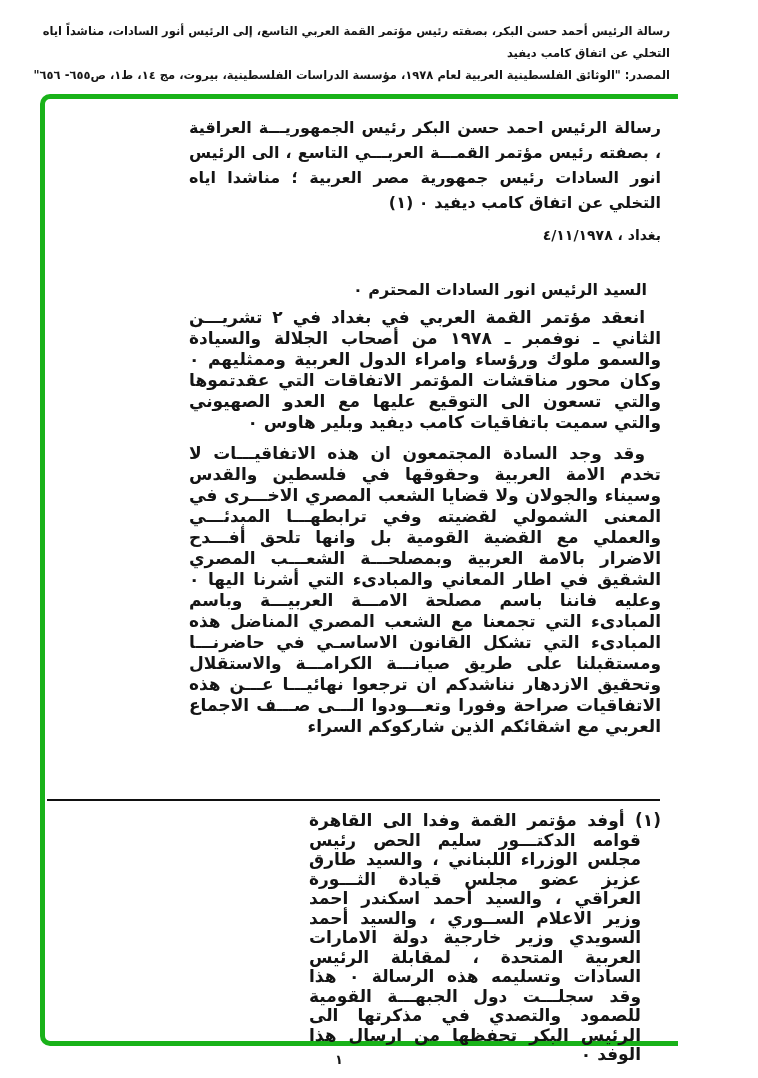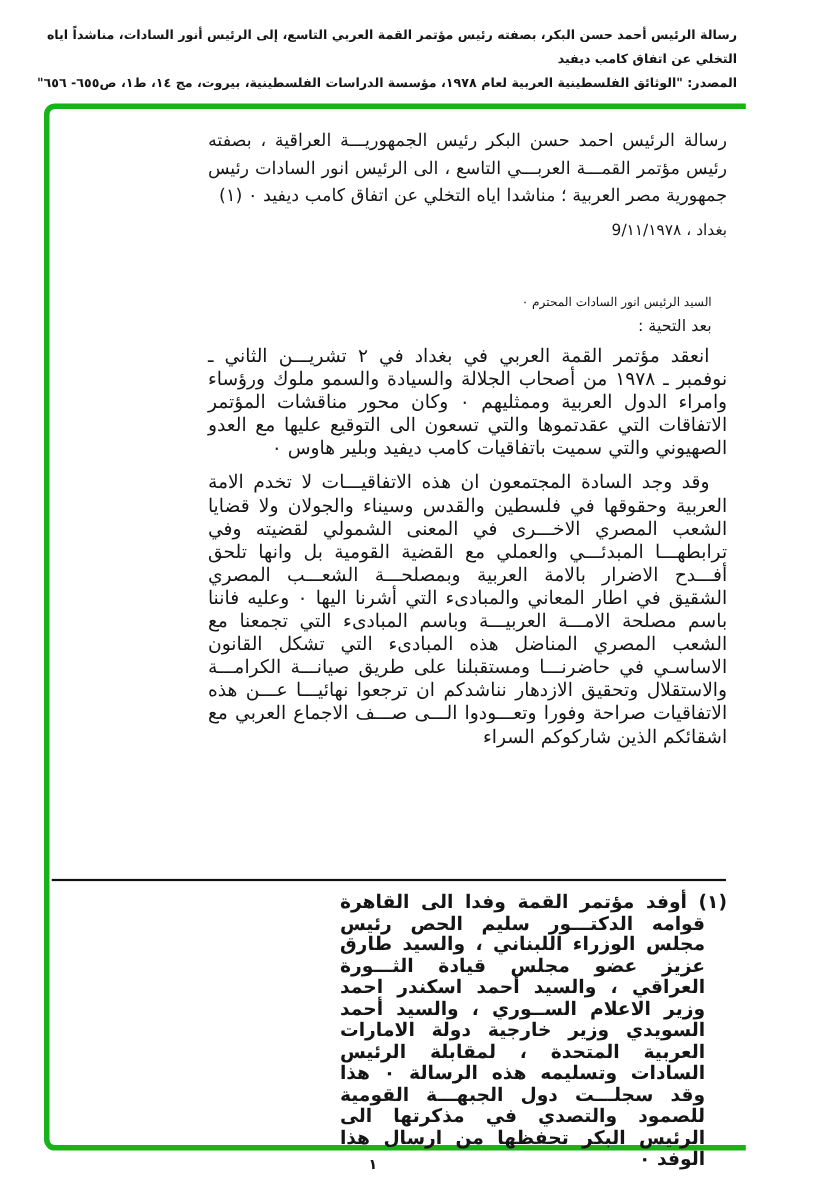--- a/index.html
+++ b/index.html
@@ -41,41 +41,41 @@
     font-size: 12px;
     font-weight: bold;
   }
 
   
   .content {
     position: absolute;
     top: 16px; right: 52px;
     width: 472px;
     direction: rtl;
-    font-weight: normal;
+    font-weight: bold;
   }
   .title {
     font-size: 16px;
     line-height: 25px;
     text-align: justify;
   }
   .dateline {
     position: relative;
     margin-top: 12px;
     min-height: 46px;
     font-size: 14px;
   }
   .dateline-place { display: inline-block; }
   .dateline-source {
     position: absolute;
     left: 146px; top: 0;
     text-align: left;
   }
   .dateline-source .src-line { display: block; line-height: 22px; }
-  .salutation { margin-top: 16px; padding-right: 14px; font-size: 11px; line-height: 22px; }
+  .salutation { margin-top: 6px; padding-right: 14px; font-size: 16px; line-height: 22px; }
   .greeting   { padding-right: 14px; font-size: 14.5px; line-height: 22px; }
   .body-par {
     margin-top: 6px;
     font-size: 17px;
     line-height: 21px;
     text-align: justify;
     text-indent: 16px;
   }
   .body-par + .body-par { margin-top: 10px; }
 
@@ -118,25 +118,24 @@
   </header>
 
   <div class="frame">
 
     <div class="margin-note">١</div>
 
     <div class="content">
       <p class="title">رسالة الرئيس احمد حسن البكر رئيس الجمهوريـــة العراقية ، بصفته رئيس مؤتمر القمـــة العربـــي التاسع ، الى الرئيس انور السادات رئيس جمهورية مصر العربية ؛ مناشدا اياه التخلي عن اتفاق كامب ديفيد ٠ (١)</p>
 
       <div class="dateline">
-        <span class="dateline-place">بغداد ، 9/١١/١٩٧٨</span>
+        <span class="dateline-place">بغداد ، ٤/١١/١٩٧٨</span>
       </div>
 
       <p class="salutation">السيد الرئيس انور السادات المحترم ٠</p>
-      <p class="greeting">بعد التحية :</p>
 
       <p class="body-par">انعقد مؤتمر القمة العربي في بغداد في ٢ تشريـــن الثاني ـ نوفمبر ـ ١٩٧٨ من أصحاب الجلالة والسيادة والسمو ملوك ورؤساء وامراء الدول العربية وممثليهم ٠ وكان محور مناقشات المؤتمر الاتفاقات التي عقدتموها والتي تسعون الى التوقيع عليها مع العدو الصهيوني والتي سميت باتفاقيات كامب ديفيد وبلير هاوس ٠</p>
       <p class="body-par">وقد وجد السادة المجتمعون ان هذه الاتفاقيـــات لا تخدم الامة العربية وحقوقها في فلسطين والقدس وسيناء والجولان ولا قضايا الشعب المصري الاخـــرى في المعنى الشمولي لقضيته وفي ترابطهـــا المبدئـــي والعملي مع القضية القومية بل وانها تلحق أفـــدح الاضرار بالامة العربية وبمصلحـــة الشعـــب المصري الشقيق في اطار المعاني والمبادىء التي أشرنا اليها ٠ وعليه فاننا باسم مصلحة الامـــة العربيـــة وباسم المبادىء التي تجمعنا مع الشعب المصري المناضل هذه المبادىء التي تشكل القانون الاساسـي في حاضرنـــا ومستقبلنا على طريق صيانـــة الكرامـــة والاستقلال وتحقيق الازدهار نناشدكم ان ترجعوا نهائيـــا عـــن هذه الاتفاقيات صراحة وفورا وتعـــودوا الـــى صـــف الاجماع العربي مع اشقائكم الذين شاركوكم السراء</p>
     </div>
 
     <hr class="footnote-rule">
     <div class="footnote">(١) أوفد مؤتمر القمة وفدا الى القاهرة قوامه الدكتـــور سليم الحص رئيس مجلس الوزراء اللبناني ، والسيد طارق عزيز عضو مجلس قيادة الثـــورة العراقي ، والسيد أحمد اسكندر احمد وزير الاعلام الســوري ، والسيد أحمد السويدي وزير خارجية دولة الامارات العربية المتحدة ، لمقابلة الرئيس السادات وتسليمه هذه الرسالة ٠ هذا وقد سجلـــت دول الجبهـــة القومية للصمود والتصدي في مذكرتها الى الرئيس البكر تحفظها من ارسال هذا الوفد ٠</div>
 
   </div>
 

